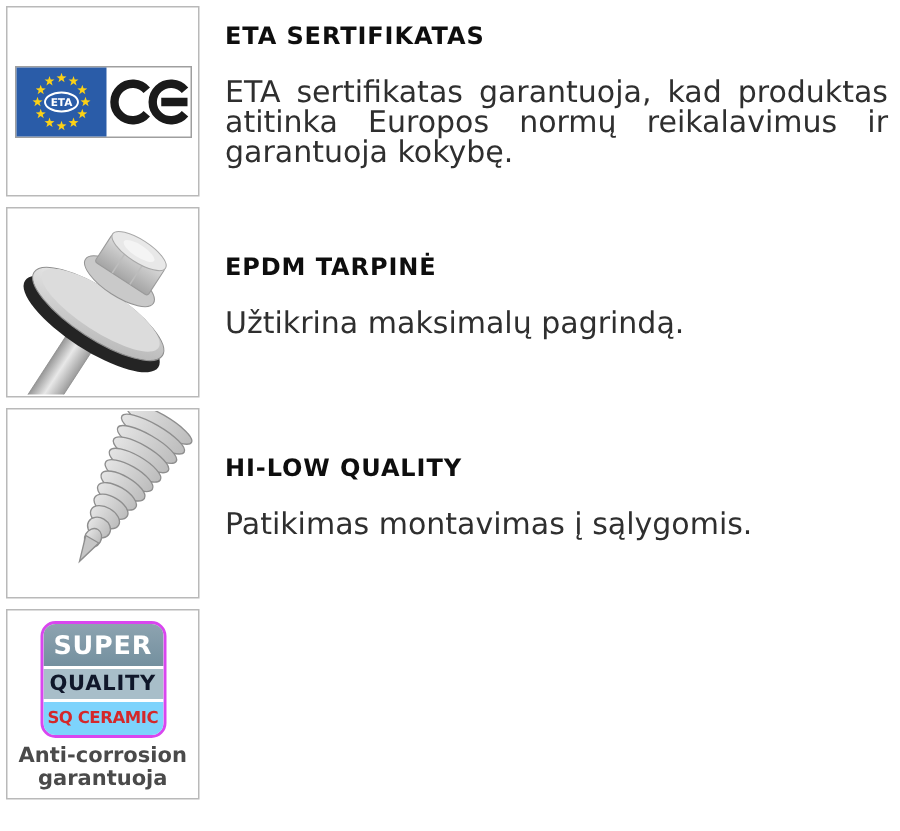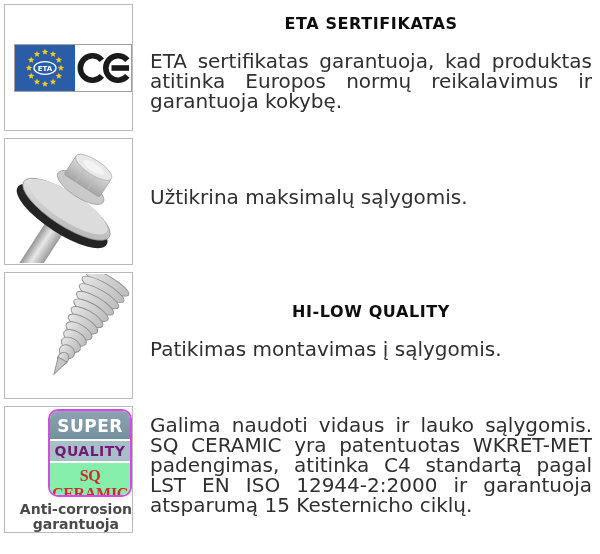--- a/index.html
+++ b/index.html
@@ -13,36 +13,35 @@
   .feature-row {
     display:flex;
     align-items:center;
     margin-bottom:7px;
   }
   .img-box {
     width:127px; height:125px;
     border:1px solid #b9b9b9;
     background:#ffffff;
     flex:none;
-    display:flex; align-items:flex-end; justify-content:center;
+    display:flex; align-items:center; justify-content:center;
     flex-direction:column;
     overflow:hidden;
   }
   .text-col {
     margin-left:17px;
     width:442px;
     margin-bottom:10px;
   }
   .feature-heading {
     font-size:16px;
     font-weight:bold;
     letter-spacing:0.6px;
     color:#0e0e0e;
     margin:0 0 18px 0;
-    text-align:center;
   }
   .feature-body {
     font-size:20px;
     line-height:20px;
     color:#2f2f2f;
     margin:0;
     text-align:justify;
   }
   
   .sq-badge {
@@ -58,37 +57,36 @@
     color:#ffffff;
     font-weight:bold;
     font-size:17px;
     letter-spacing:0.5px;
     text-align:center;
     padding:5px 0 3px 0;
   }
   .sq-badge .band-quality {
     background:#a8bec9;
     border-top:2px solid #ffffff;
-    color:#701a75;
+    color:#0f172a;
     font-weight:bold;
     font-size:14px;
     letter-spacing:0.5px;
     text-align:center;
     padding:2px 0;
   }
   .sq-badge .band-ceramic {
-    background:#86efac;
+    background:#7dd3fc;
     border-top:2px solid #ffffff;
     color:#d4282a;
     font-weight:bold;
-    font-size:16px;
+    font-size:11px;
     letter-spacing:-0.3px;
     text-align:center;
     padding:4px 0 5px 0;
-    font-family:Liberation Serif, serif;
   }
   .badge-caption {
     margin-top:5px;
     font-weight:bold;
     font-size:14px;
     line-height:15px;
     color:#4a4a4a;
     text-align:center;
   }
 </style>
@@ -159,21 +157,22 @@
           <ellipse cx="0" cy="20" rx="46" ry="14" fill="#dcdcdc"></ellipse>
           <ellipse cx="0" cy="-3" rx="27" ry="10" fill="#c9c9c9" stroke="#949494" stroke-width="0.7"></ellipse>
           <rect x="-21" y="-27" width="42" height="22" rx="2" fill="url(#mg2)" stroke="#9a9a9a" stroke-width="0.7"></rect>
           <path d="M -7 -27 V -5 M 7 -27 V -5" stroke="#bdbdbd" stroke-width="1" fill="none"></path>
           <ellipse cx="0" cy="-27" rx="21" ry="7.5" fill="#e8e8e8" stroke="#a8a8a8" stroke-width="0.7"></ellipse>
           <ellipse cx="0" cy="-27" rx="12" ry="4" fill="#f4f4f4"></ellipse>
         </g>
       </svg>
     </div>
     <div class="text-col">
-      <p class="feature-body">Užtikrina maksimalų sąlygomis.</p>
+      <h2 class="feature-heading">EPDM TARPINĖ</h2>
+      <p class="feature-body">Užtikrina maksimalų pagrindą.</p>
     </div>
   </div>
 
   <div class="feature-row">
     <div class="img-box">
       <svg width="125" height="123" viewBox="0 0 125 123">
         <defs>
           <linearGradient id="mg3" x1="0" y1="0" x2="1" y2="0">
             <stop offset="0" stop-color="#e5e5e5"></stop>
               <stop offset="1" stop-color="#bcbcbc"></stop>
@@ -208,17 +207,16 @@
         <div class="band-super">SUPER</div>
         <div class="band-quality">QUALITY</div>
         <div class="band-ceramic">SQ CERAMIC</div>
       </div>
       <div class="badge-caption">
         <div>Anti-corrosion</div>
         <div>garantuoja</div>
       </div>
     </div>
     <div class="text-col">
-      <p class="feature-body">Galima naudoti vidaus ir lauko sąlygomis. SQ CERAMIC yra patentuotas WKRET-MET padengimas, atitinka C4 standartą pagal LST EN ISO 12944-2:2000 ir garantuoja atsparumą 15 Kesternicho ciklų.</p>
     </div>
   </div>
 
 </div>
 
 </body></html>

